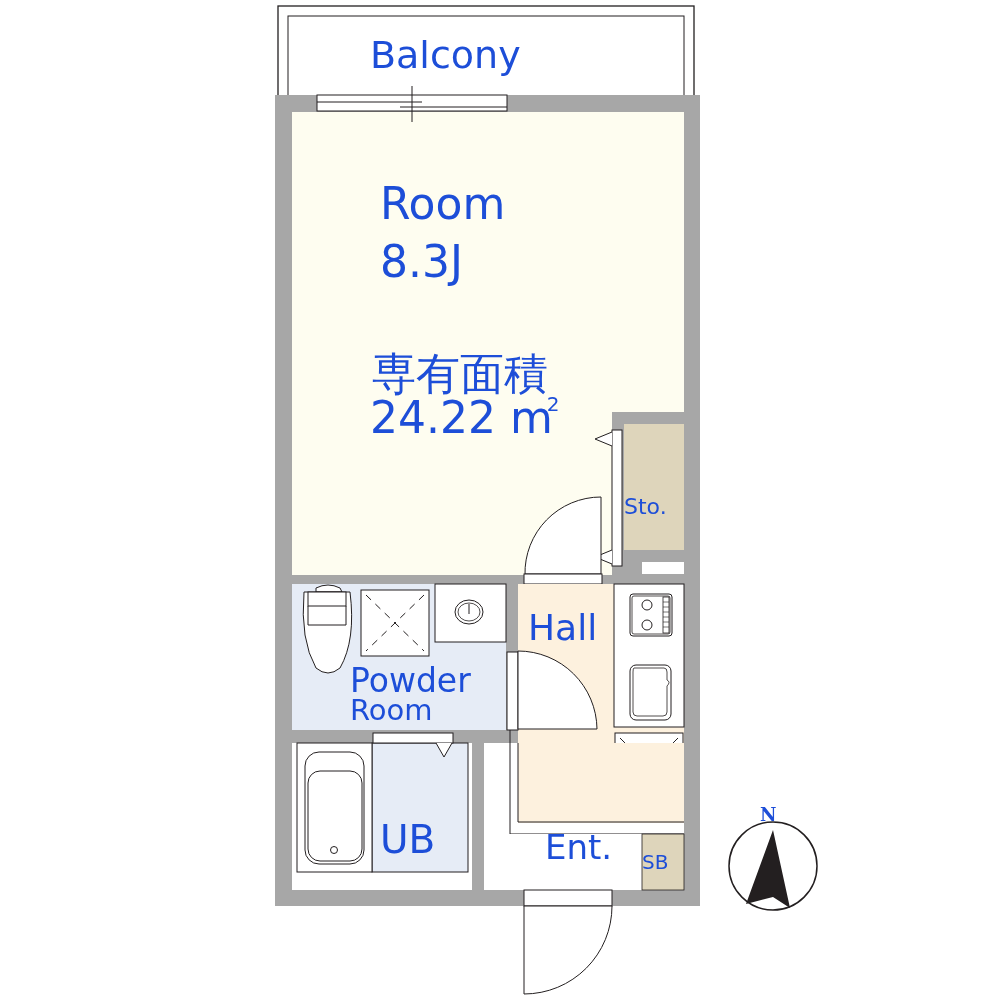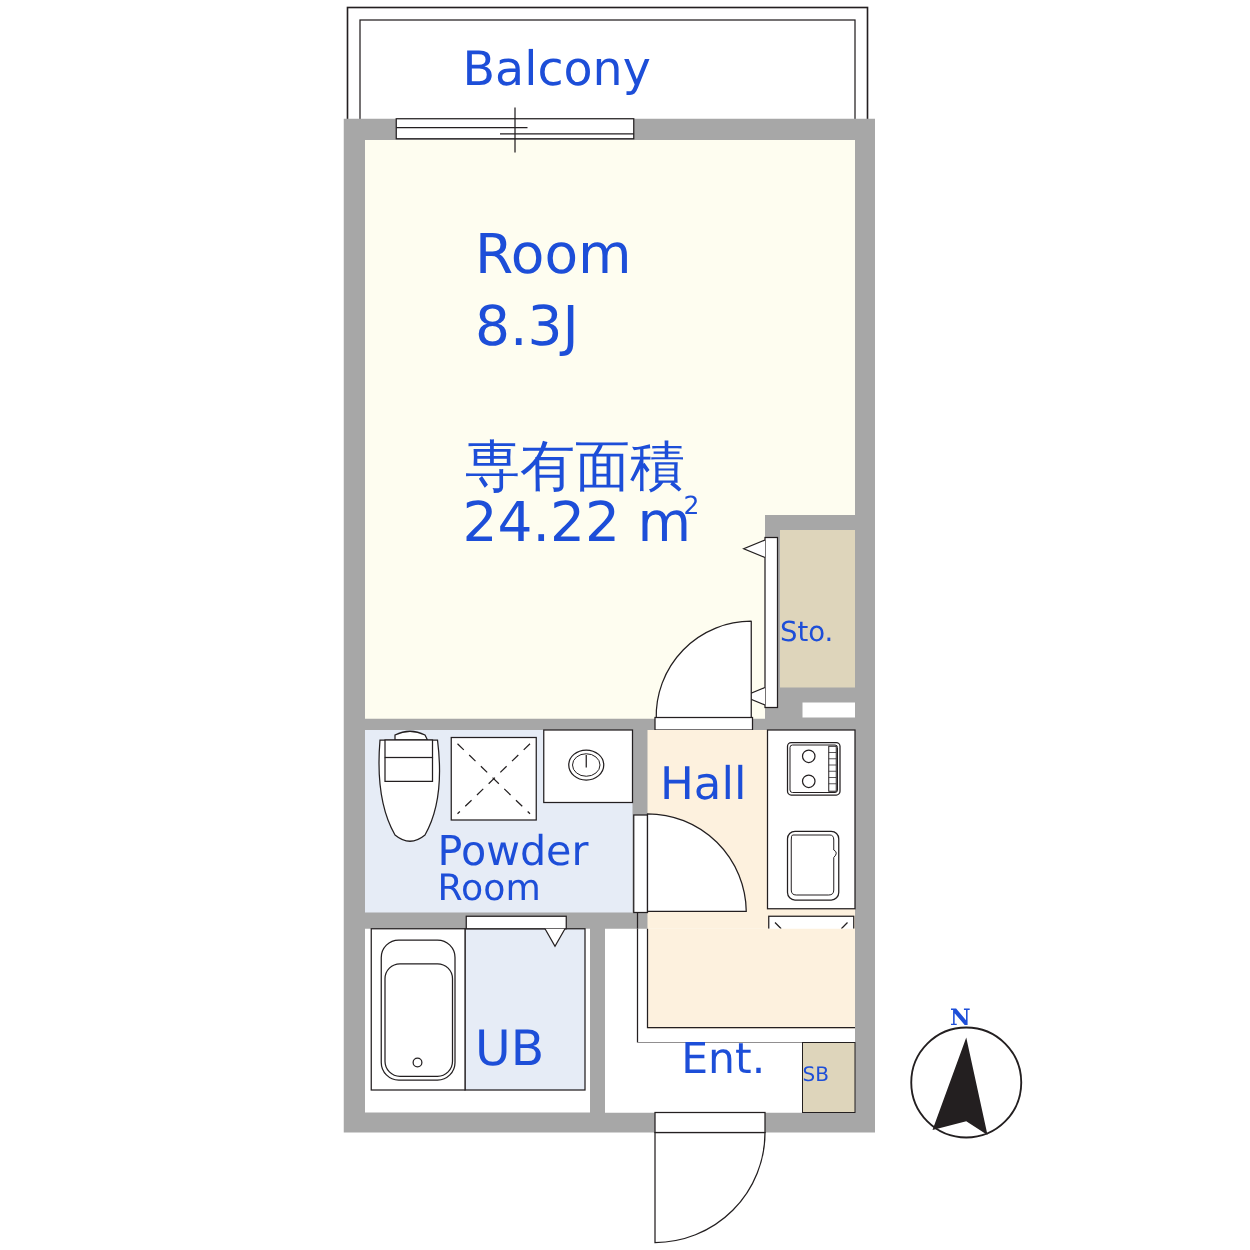--- a/index.html
+++ b/index.html
@@ -149,15 +149,15 @@
 <div class="lbl" style="left:624px;top:484px;width:42px;font-size:22px;margin-top:12px;">Sto.</div>
 
 <div class="lbl" style="left:528px;top:610px;width:80px;font-size:36px;">Hall</div>
 
 <div class="lbl" style="left:350px;top:664px;width:140px;font-size:33px;">Powder</div>
 <div class="lbl" style="left:350px;top:696px;width:140px;font-size:29px;">Room</div>
 
 <div class="lbl" style="left:380px;top:820px;width:80px;font-size:39px;">UB</div>
 
 <div class="lbl" style="left:545px;top:830px;width:90px;font-size:34px;">Ent.</div>
-<div class="lbl" style="left:642px;top:852px;width:60px;font-size:16px;">SB</div>
+<div class="lbl" style="left:642px;top:852px;width:60px;font-size:20px;">SB</div>
 
 <div class="lbl" style="left:760px;top:806px;width:26px;font-size:18px;font-weight:bold;font-family:'DejaVu Serif','Liberation Serif',serif;">N</div>
 
 </body></html>

